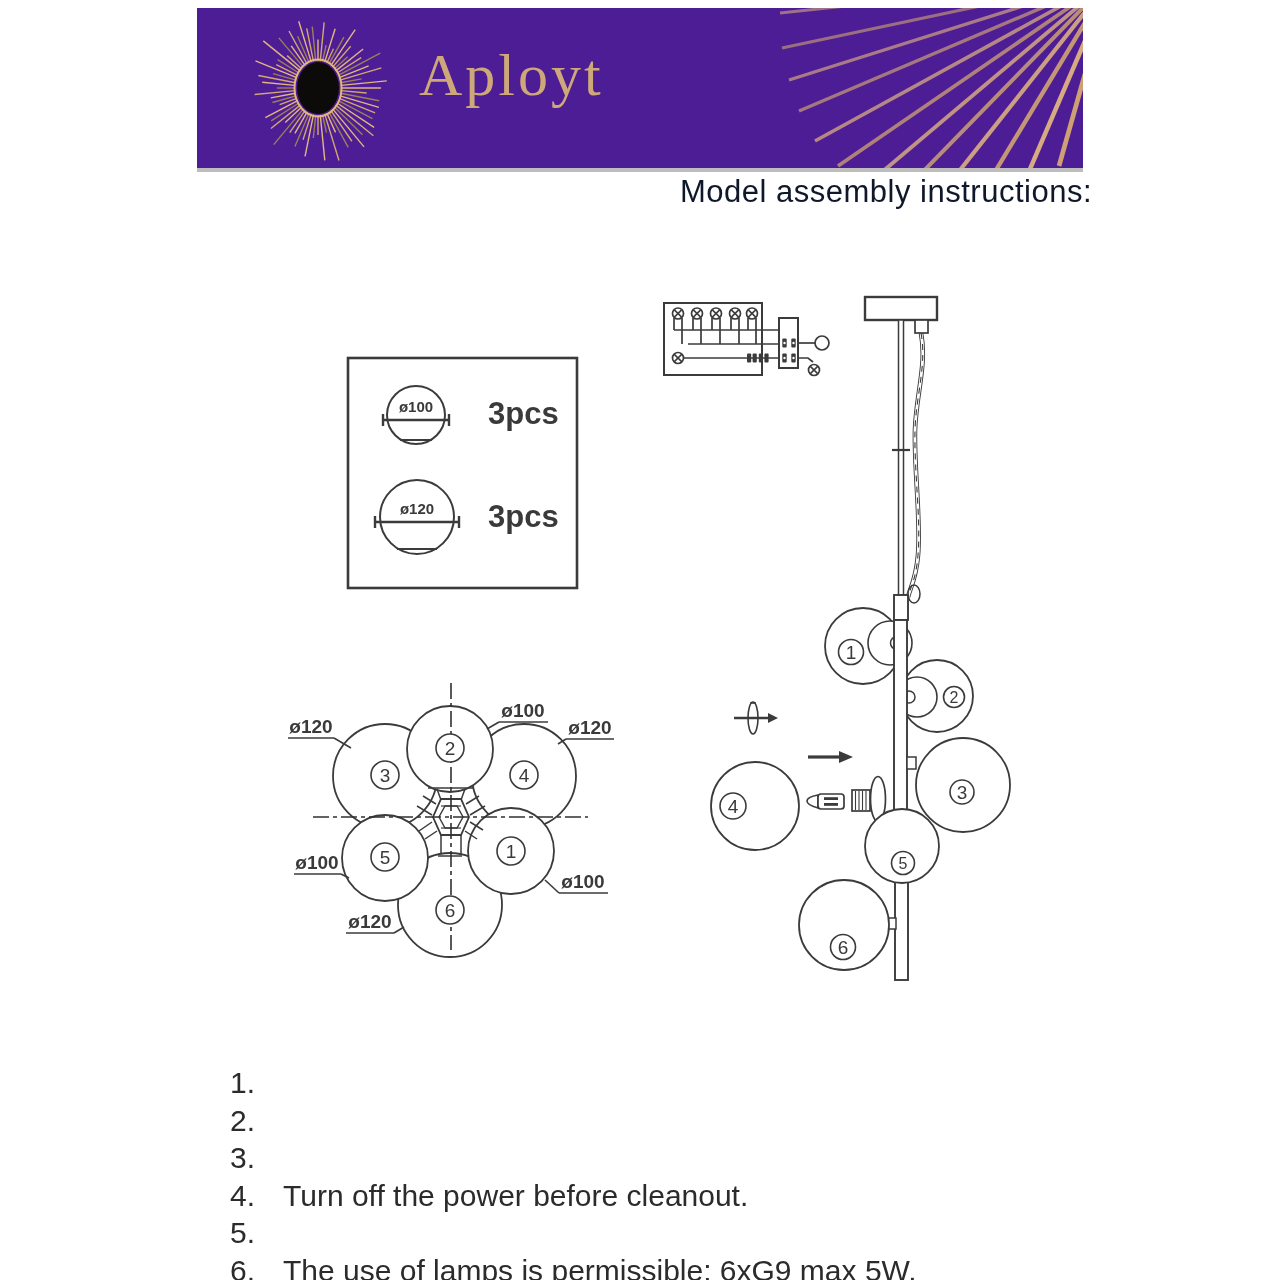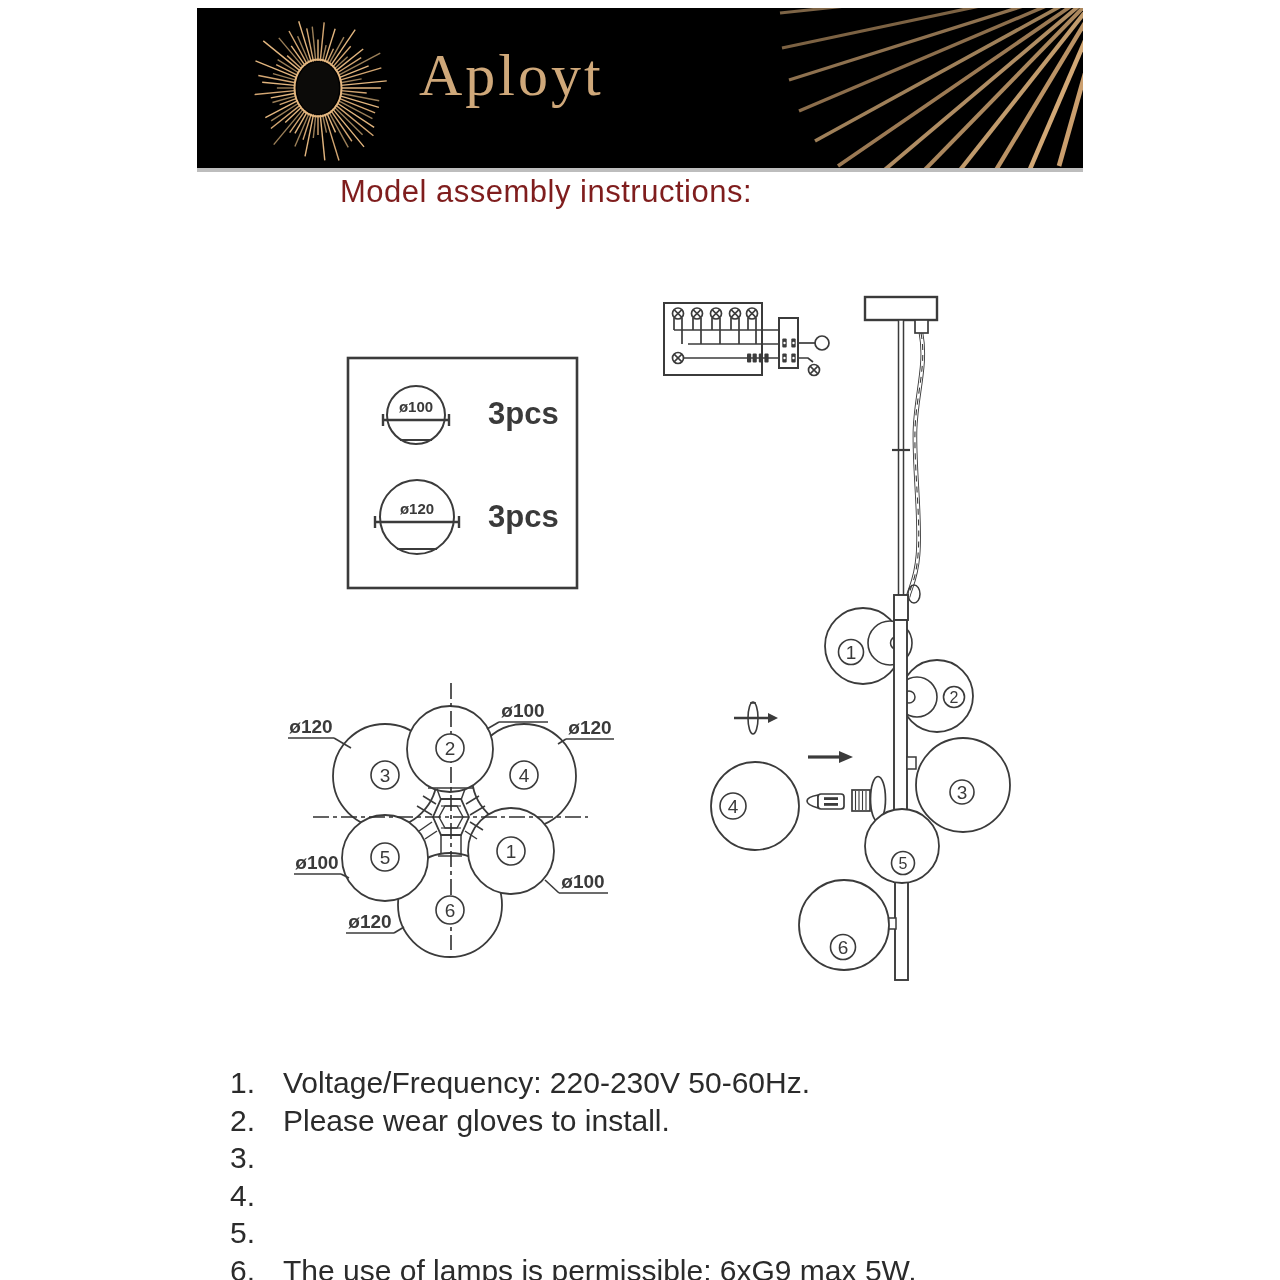--- a/index.html
+++ b/index.html
@@ -1,26 +1,26 @@
 <!DOCTYPE html>
 <html><head>
 <meta charset="utf-8">
 <style>
   html,body{margin:0;padding:0;background:#fff;}
   #page{position:relative;width:1280px;height:1280px;background:#ffffff;overflow:hidden;
         font-family:"Liberation Sans",sans-serif;}
   
-  .banner{position:absolute;left:197px;top:8px;width:886px;height:160px;background:#000000;
+  .banner{position:absolute;left:197px;top:8px;width:886px;height:160px;background:#4c1d95;
           border-bottom:4px solid #bdbdbd;overflow:hidden;}
   .banner svg{position:absolute;left:0;top:0;}
   .brand{position:absolute;left:222px;top:34px;width:260px;
          font-family:"Liberation Serif",serif;font-weight:400;font-size:60px;line-height:1.1;
          color:#cfa87a;letter-spacing:3px;}
   
-  .title,.model{position:absolute;left:0;width:1092px;text-align:center;color:#7f1d1d;
+  .title,.model{position:absolute;left:0;width:1092px;text-align:right;color:#0f172a;
                 font-size:31px;letter-spacing:0.5px;}
   .title{top:174px;}
   .model{top:211px;}
   
   svg.drawing{position:absolute;left:0;top:0;}
   svg.drawing text{font-family:"Liberation Sans",sans-serif;fill:#3a3a3a;}
   .dim-label{font-size:19px;font-weight:600;fill:#383838;}
   .pcs-label{font-size:31px;font-weight:600;fill:#383838;}
   .small-dim{font-size:15px;font-weight:600;fill:#444;}
   .num-label{font-size:19px;fill:#3a3a3a;}
@@ -335,31 +335,30 @@
         <text class="num-label" x="524" y="782" text-anchor="middle">4</text>
         <text class="num-label" x="385" y="864" text-anchor="middle">5</text>
         <text class="num-label" x="450" y="917" text-anchor="middle">6</text>
       </g>
     </g>
   </svg>
 
   <div class="instructions">
     <div class="instr-row">
       <span class="instr-num">1.</span>
-      <span>Voltage/Frequency: 220-230V 50-60Hz.</span>
     </div>
     <div class="instr-row">
       <span class="instr-num">2.</span>
-      <span>Please wear gloves to install.</span>
     </div>
     <div class="instr-row">
       <span class="instr-num">3.</span>
     </div>
     <div class="instr-row">
       <span class="instr-num">4.</span>
+      <span>Turn off the power before cleanout.</span>
     </div>
     <div class="instr-row">
       <span class="instr-num">5.</span>
     </div>
     <div class="instr-row">
       <span class="instr-num">6.</span>
       <span>The use of lamps is permissible: 6xG9 max 5W.</span>
     </div>
   </div>
 

